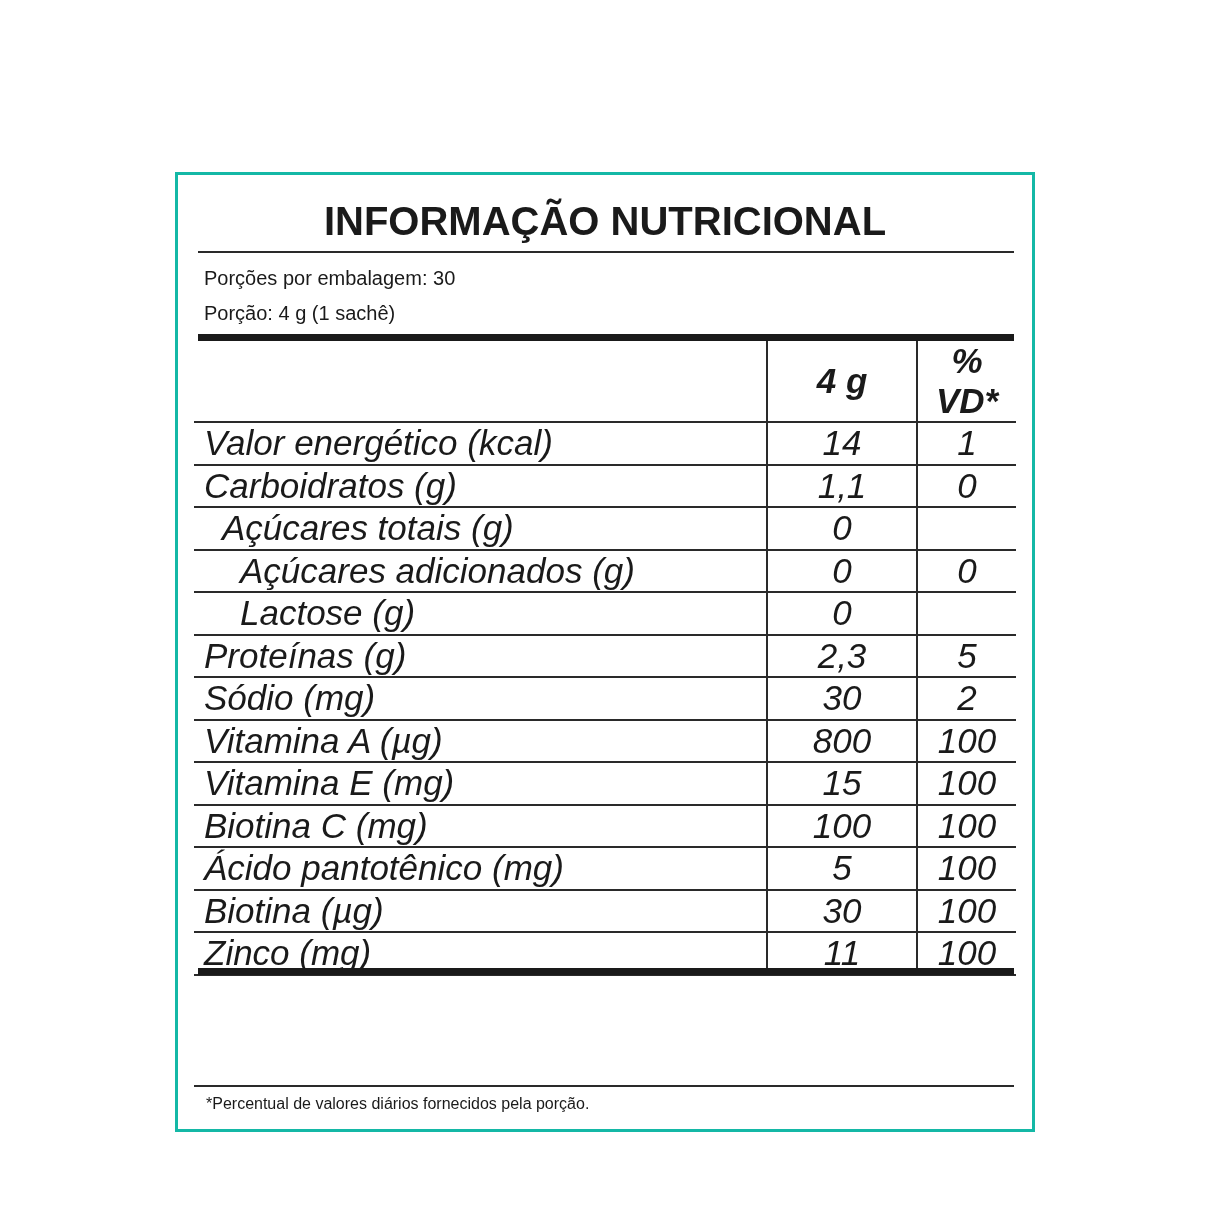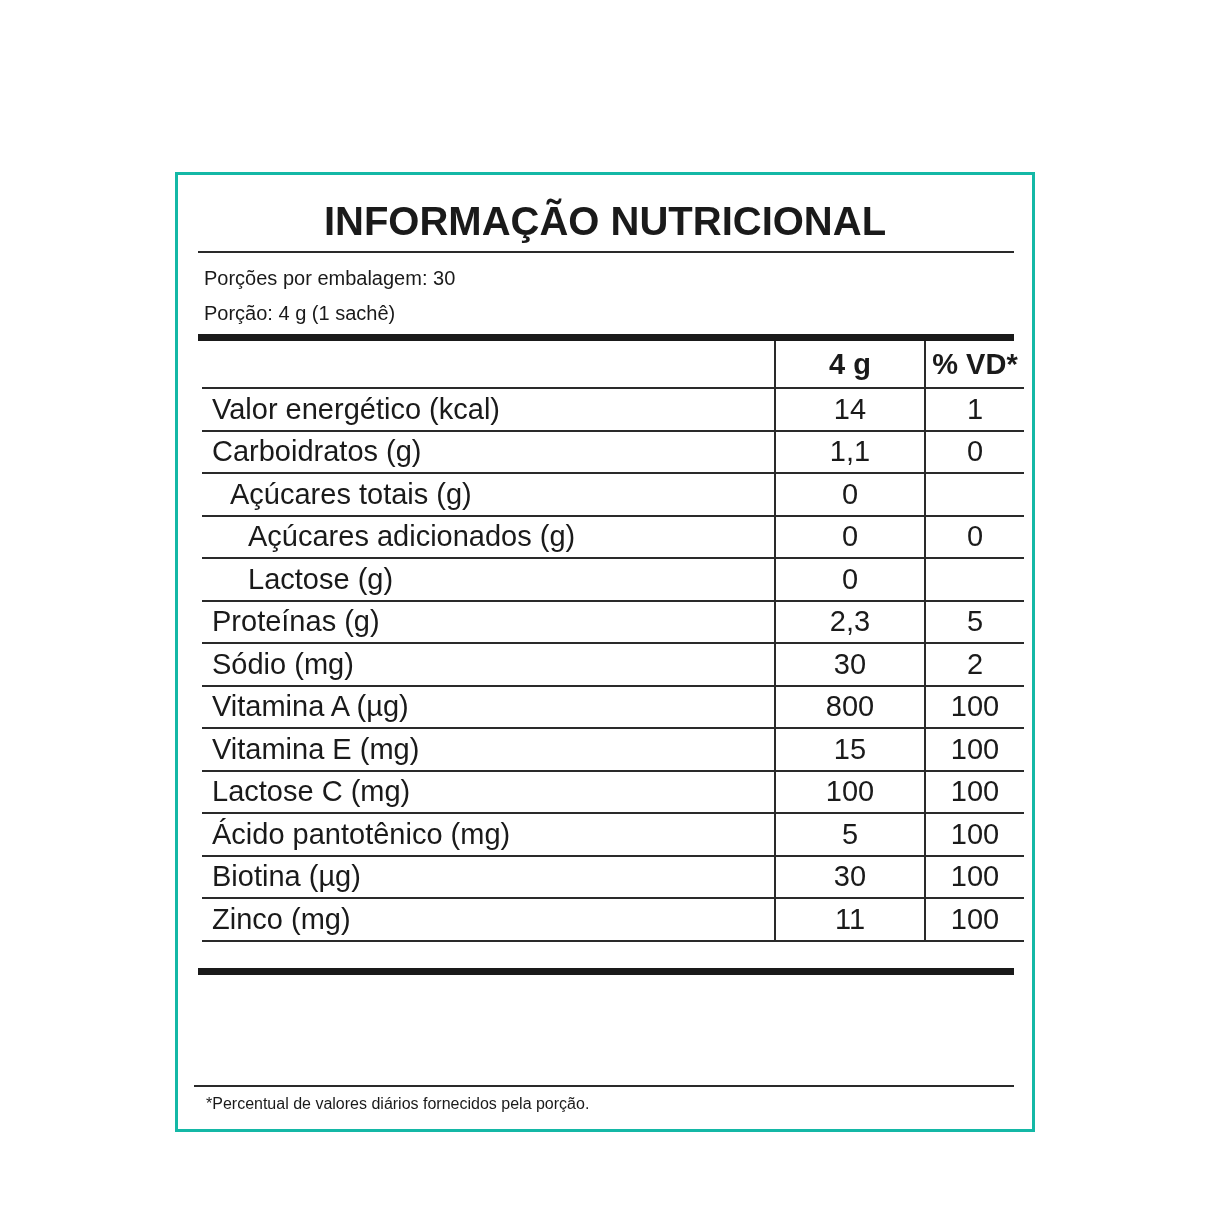--- a/index.html
+++ b/index.html
@@ -2,21 +2,21 @@
 <html><head>
 <meta charset="utf-8">
 <style>
   html, body { margin: 0; padding: 0; background: #ffffff; }
   body { width: 1214px; height: 1214px; position: relative; font-family: "Liberation Sans", sans-serif; color: #1a1a1a; }
   .label { position: absolute; left: 175px; top: 125px; width: 860px; height: 960px; border: 3px solid #14b8a6; box-sizing: border-box; margin-top: 47px; }
   .title { position: absolute; left: 0; right: 0; top: 24px; text-align: center; font-weight: bold; font-size: 40px; letter-spacing: 0px; }
   .hr-thin { position: absolute; left: 20px; right: 18px; height: 2px; background: #2a2a2a; }
   .hr-thick { position: absolute; left: 20px; right: 18px; height: 7px; background: #1a1a1a; }
   .serv { position: absolute; left: 26px; font-size: 20px; line-height: 35px; }
-  table.nt { position: absolute; left: 24px; top: 166px; width: 822px; border-collapse: collapse; font-size: 29px; }
+  table.nt { position: absolute; left: 16px; top: 166px; width: 822px; border-collapse: collapse; font-size: 35px; font-style: italic; }
   table.nt td { height: 40.5px; padding: 0; border-bottom: 2px solid #2a2a2a; }
   table.nt td.c2, table.nt td.c3 { border-left: 2px solid #2a2a2a; text-align: center; }
   table.nt td.c1 { width: 526px; padding-left: 10px; }
   table.nt td.c2 { width: 148px; }
   table.nt tr.head td { height: 46px; font-weight: bold; }
   table.nt tr.last td { border-bottom: none; }
   .ind1 { padding-left: 28px !important; }
   .ind2 { padding-left: 46px !important; }
   .note { position: absolute; left: 28px; top: 810px; width: 800px; font-size: 29px; line-height: 29px; }
   .foot { position: absolute; left: 28px; top: 920px; font-size: 16px; }
@@ -77,21 +77,21 @@
           <td class="c1">Vitamina A (µg)</td>
           <td class="c2">800</td>
           <td class="c3">100</td>
         </tr>
         <tr>
           <td class="c1">Vitamina E (mg)</td>
           <td class="c2">15</td>
           <td class="c3">100</td>
         </tr>
         <tr>
-          <td class="c1">Lactose C (mg)</td>
+          <td class="c1">Biotina C (mg)</td>
           <td class="c2">100</td>
           <td class="c3">100</td>
         </tr>
         <tr>
           <td class="c1">Ácido pantotênico (mg)</td>
           <td class="c2">5</td>
           <td class="c3">100</td>
         </tr>
         <tr>
           <td class="c1">Biotina (µg)</td>

